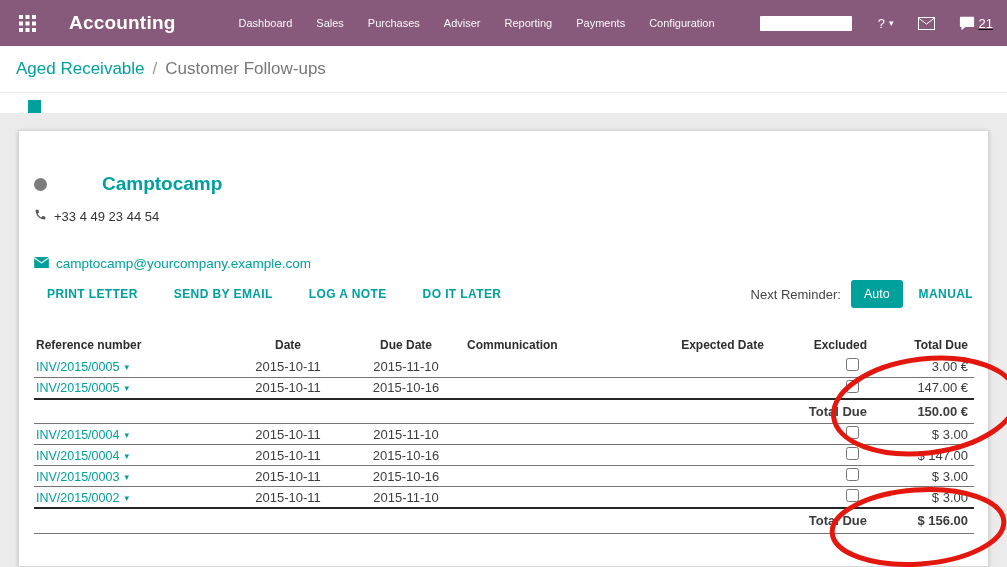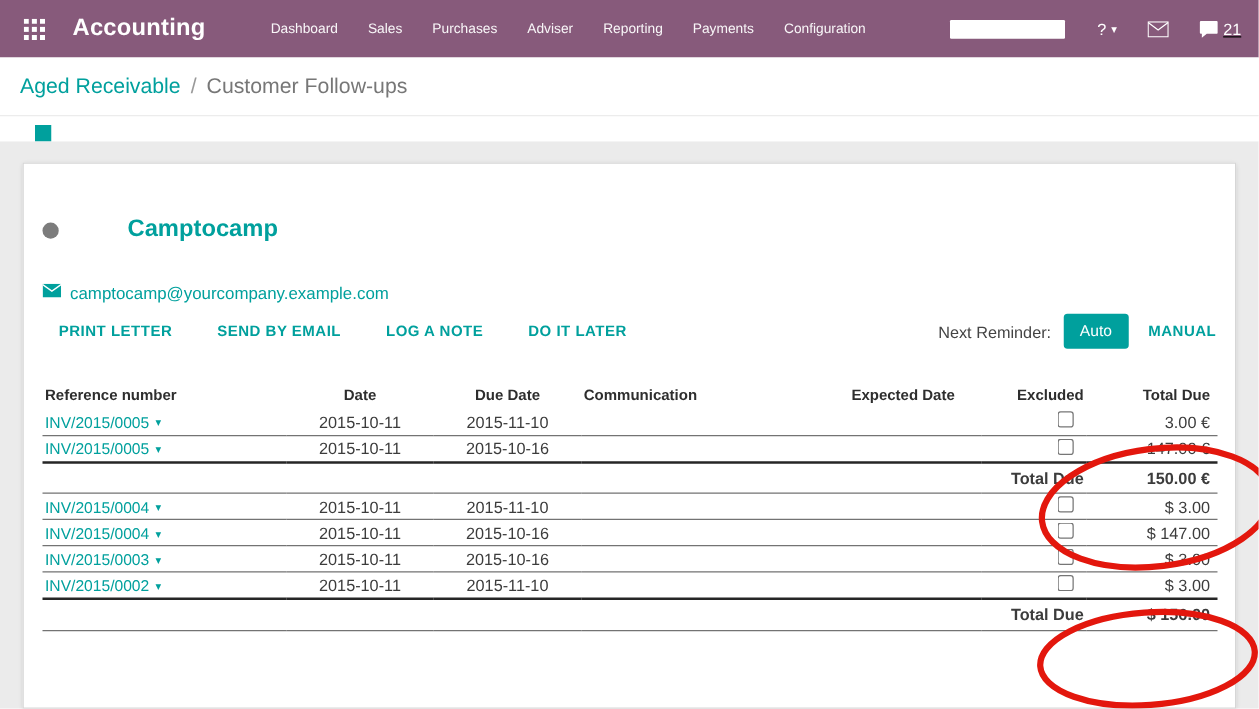--- a/index.html
+++ b/index.html
@@ -1,21 +1,21 @@
 <!DOCTYPE html>
 <html lang="en" style="--brand: #875A7B; --accent: #00A09D; --total: #B23A78; --annotation: #E3170D;"><head>
 <meta charset="utf-8">
 <style>
   :root{ --brand:#875A7B; --accent:#00A09D; --total:#B23A78; --annotation:#E3170D; }
   *{box-sizing:border-box;margin:0;padding:0;}
   html,body{width:1007px;height:567px;overflow:hidden;}
   body{font-family:"Liberation Sans",sans-serif;position:relative;background:#fff;}
 
   
-  .topbar{height:46px;background:var(--brand,#875A7B);display:flex;align-items:center;padding:0 14px;}
+  .topbar{height:46px;background:var(--brand,#875A7B);display:flex;align-items:center;padding:0 14px;gap:11px;}
   .apps-btn{width:26px;height:26px;background:none;border:none;cursor:pointer;display:flex;align-items:center;justify-content:center;}
   .app-title{font-size:19px;font-weight:700;color:#fff;margin-left:18px;letter-spacing:.2px;white-space:nowrap;}
   .topnav{display:flex;margin-left:40px;}
   .topnav a{color:rgba(255,255,255,.95);font-size:11px;text-decoration:none;padding:26px 12px;white-space:nowrap;cursor:pointer;}
   .topbar-right{margin-left:auto;display:flex;align-items:center;}
   .search-input{width:92px;height:15px;border:none;border-radius:1px;font-size:11px;padding:0 4px;background:#fff;}
   .help{display:flex;align-items:center;margin-left:26px;font-size:13px;color:#fff;gap:4px;cursor:pointer;background:none;border:none;}
   .help .caret{font-size:9px;color:#fff;}
   .icon-btn{background:none;border:none;margin-left:24px;cursor:pointer;display:flex;align-items:center;text-decoration:underline;}
   .msg-count{font-size:13px;color:#fff;margin-left:4px;font-family:inherit;}
@@ -123,20 +123,28 @@
 </div>
 
 <div class="content">
   <div class="card">
 
     <div class="cust-row">
       <span class="cust-circle"></span>
       <span class="cust-name">Camptocamp</span>
     </div>
 
+    <div class="phone-row">
+      <span>
+        <svg width="13" height="13" viewBox="0 0 24 24">
+            <path fill="#555" d="M6.62 10.79c1.44 2.83 3.76 5.14 6.59 6.59l2.2-2.2c.27-.27.67-.36 1.02-.24 1.12.37 2.33.57 3.57.57.55 0 1 .45 1 1V20c0 .55-.45 1-1 1-9.39 0-17-7.61-17-17 0-.55.45-1 1-1h3.5c.55 0 1 .45 1 1 0 1.25.2 2.45.57 3.57.11.35.03.74-.25 1.02l-2.2 2.2z"></path>
+          </svg>
+      </span>
+      <span>+33 4 49 23 44 54</span>
+    </div>
 
     <div class="email-row">
       <span>
         <svg width="15" height="11" viewBox="0 0 20 15">
             <path style="fill:var(--accent,#00A09D)" d="M0 0h20v15H0z"></path>
             <path fill="#fff" d="M0 0l10 7L20 0v2l-10 7L0 2z"></path>
           </svg>
       </span>
       <a class="email-link">camptocamp@yourcompany.example.com</a>
     </div>

